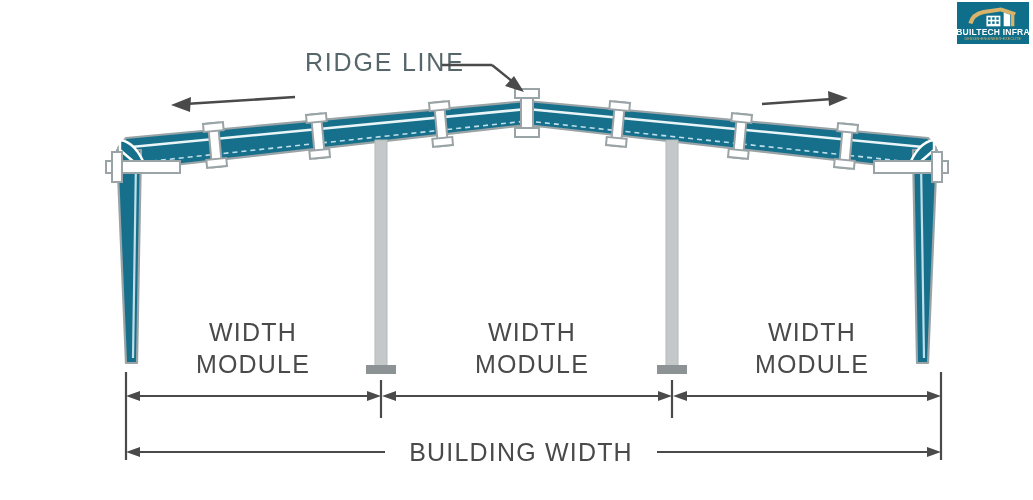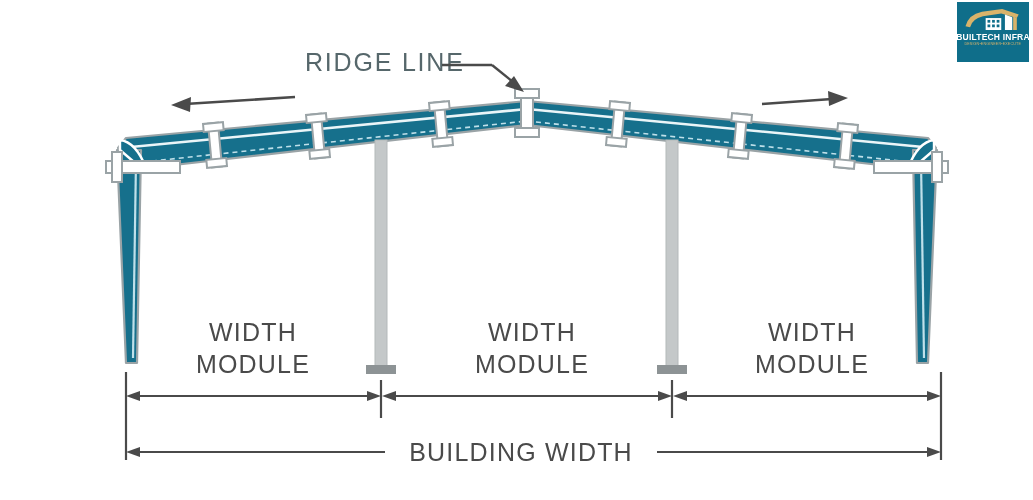--- a/index.html
+++ b/index.html
@@ -33,21 +33,21 @@
     font-family: "Liberation Sans", sans-serif;
     font-size: 25px;
     letter-spacing: 1.8px;
   }
   
   #logo {
     position: absolute;
     left: 957px;
     top: 2px;
     width: 72px;
-    height: 60px;
+    height: 42px;
     background: #0f6e8a;
     box-sizing: border-box;
     padding: 3px 3px 2px 3px;
     display: flex;
     flex-direction: column;
     align-items: center;
     justify-content: flex-start;
   }
   #logo-mark {
     width: 100%;

